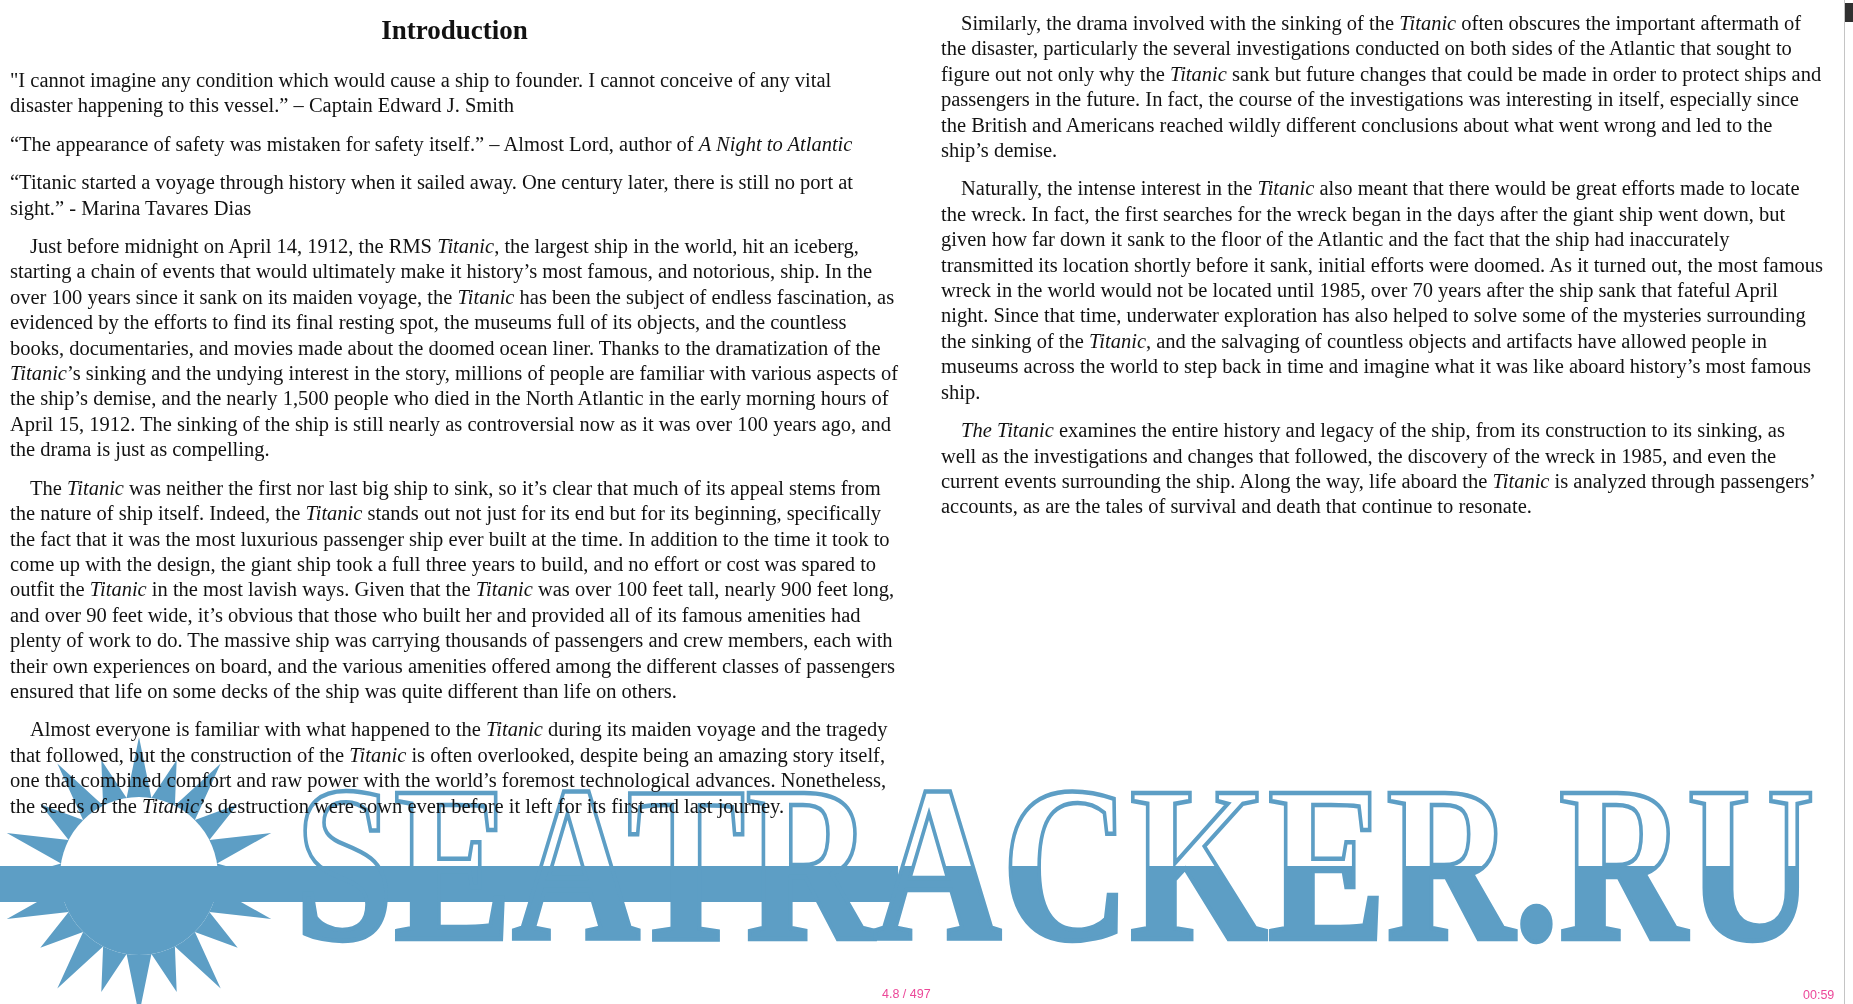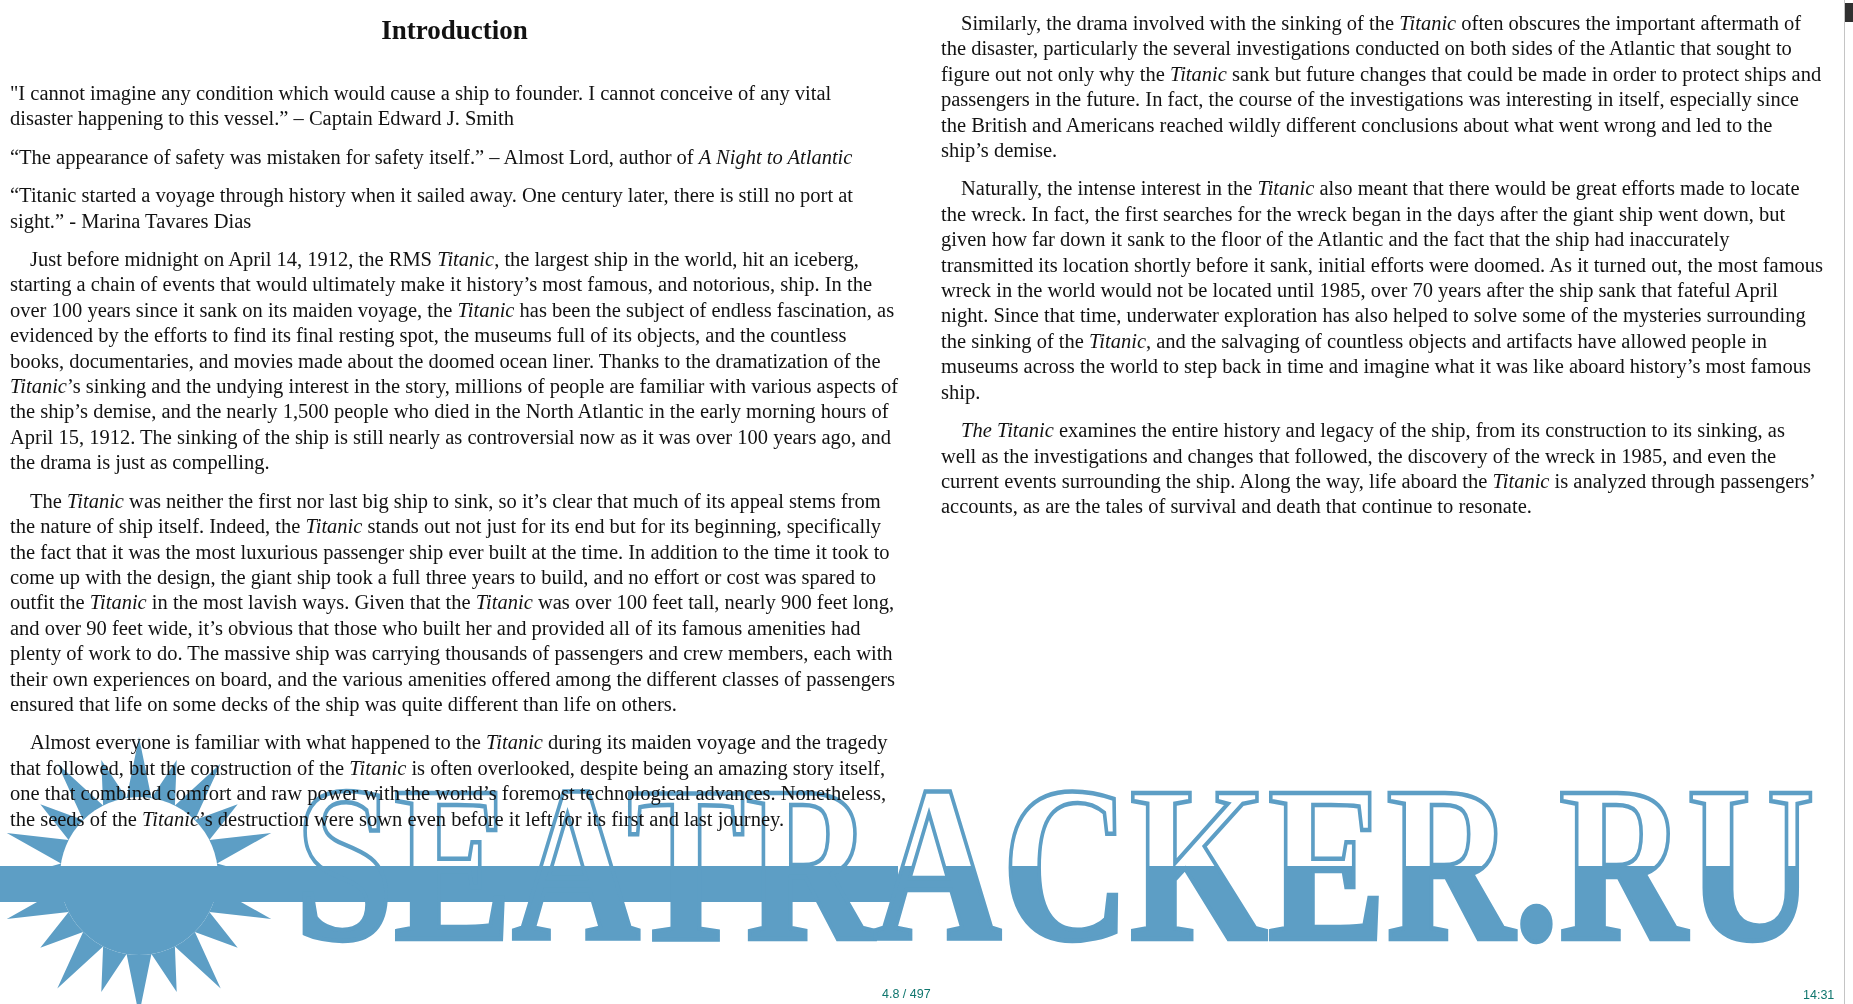--- a/index.html
+++ b/index.html
@@ -28,31 +28,31 @@
     line-height:25.4px;
     text-align:left;
   }
   .column-left{left:10px;top:14px;width:889px;}
   .column-right{left:941px;top:11px;width:884px;}
   .doc-heading{
     font-size:27px;
     line-height:33px;
     font-weight:bold;
     text-align:center;
-    margin:0 0 34px 0;
+    margin:0 0 21px 0;
   }
   .para{margin:0 0 13px 0;}
   .para.indent{text-indent:20px;}
   .para i{}
   
   .footer-label{
     position:absolute;
     font-family:"Liberation Sans","DejaVu Sans",sans-serif;
     font-size:12.5px;
-    color:#0f766e;
+    color:#ec4899;
     z-index:2;
     white-space:nowrap;
   }
   .page-position{left:882px;top:987px;}
   .clock{left:1803px;top:988px;}
   
   .scrollbar{
     position:absolute;right:0;top:0;width:8px;height:1004px;
     background:#ffffff;border-left:1px solid #c4c4c4;
     z-index:3;
@@ -102,19 +102,19 @@
     <div class="column column-right">
       <div id="right-paras">
           <p class="para indent"><span>Similarly, the drama involved with the sinking of the </span><i>Titanic</i><span> often obscures the important aftermath of the disaster, particularly the several investigations conducted on both sides of the Atlantic that sought to figure out not only why the </span><i>Titanic</i><span> sank but future changes that could be made in order to protect ships and passengers in the future. In fact, the course of the investigations was interesting in itself, especially since the British and Americans reached wildly different conclusions about what went wrong and led to the ship’s demise.</span></p>
           <p class="para indent"><span>Naturally, the intense interest in the </span><i>Titanic</i><span> also meant that there would be great efforts made to locate the wreck. In fact, the first searches for the wreck began in the days after the giant ship went down, but given how far down it sank to the floor of the Atlantic and the fact that the ship had inaccurately transmitted its location shortly before it sank, initial efforts were doomed. As it turned out, the most famous wreck in the world would not be located until 1985, over 70 years after the ship sank that fateful April night. Since that time, underwater exploration has also helped to solve some of the mysteries surrounding the sinking of the </span><i>Titanic</i><span>, and the salvaging of countless objects and artifacts have allowed people in museums across the world to step back in time and imagine what it was like aboard history’s most famous ship.</span></p>
           <p class="para indent"><i>The Titanic</i><span> examines the entire history and legacy of the ship, from its construction to its sinking, as well as the investigations and changes that followed, the discovery of the wreck in 1985, and even the current events surrounding the ship. Along the way, life aboard the </span><i>Titanic</i><span> is analyzed through passengers’ accounts, as are the tales of survival and death that continue to resonate.</span></p>
         </div>
     </div>
   </div>
 
   <div class="footer-label page-position">4.8 / 497</div>
-  <div class="footer-label clock">14:31</div>
+  <div class="footer-label clock">00:59</div>
 
   <div class="scrollbar">
     <div class="scrollbar-thumb"></div>
   </div>
 
 </div>
 
 </body></html>

